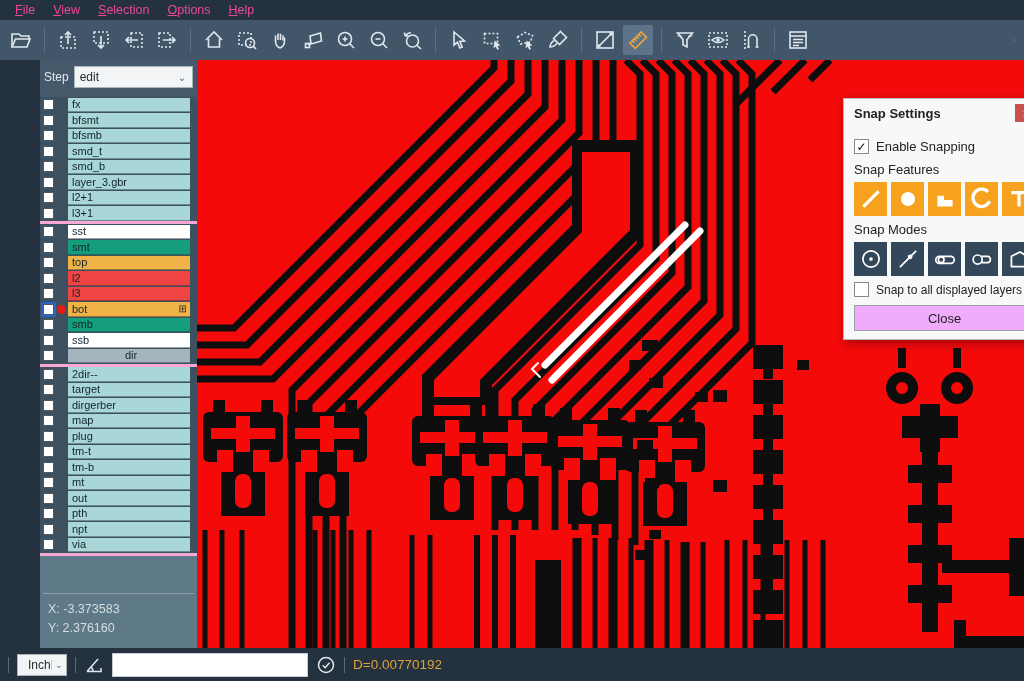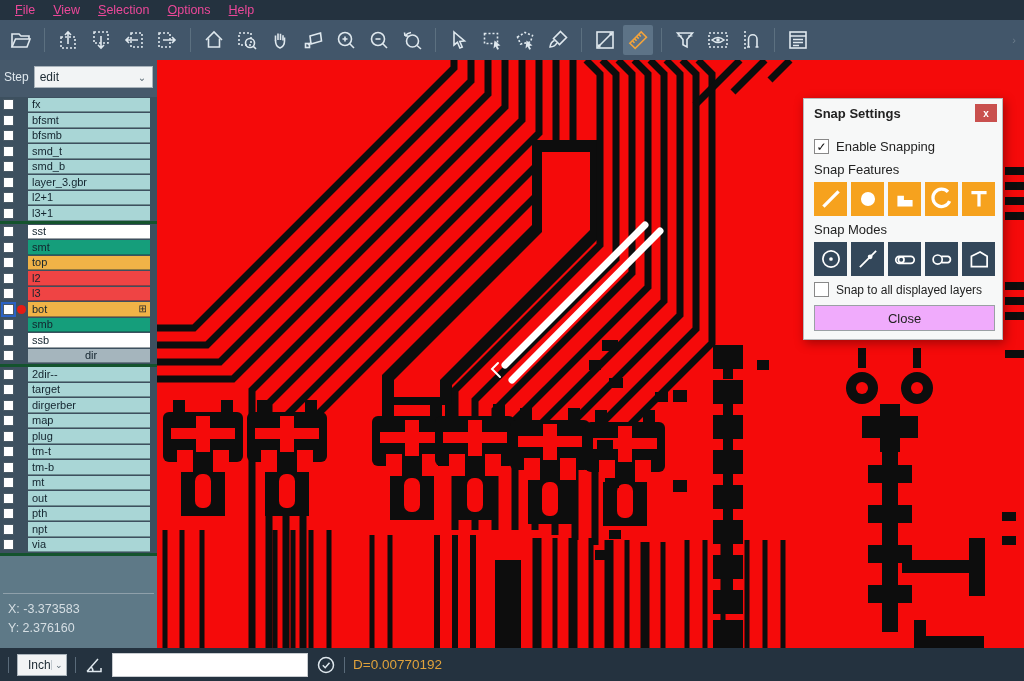--- a/index.html
+++ b/index.html
@@ -19,33 +19,33 @@
              padding-left:6px; gap:3px; flex:0 0 auto; }
   .tbtn { width:30px; height:30px; display:flex; align-items:center; justify-content:center;
           border-radius:2px; }
   .tbtn svg { stroke:#dfe8ee; fill:none; stroke-width:1.6; }
   .tbtn.active { background:#5d7387; }
   .tbtn.active svg { stroke:#f2a33c; }
   .tb-sep { width:1px; height:24px; background:#5c7080; margin:0 5px; }
   .tb-overflow { margin-left:auto; margin-right:8px; color:#6b7c8b; font-size:11px; }
 
   
-  .main-row { flex:1 1 auto; display:flex; min-height:0; }
+  .main-row { flex:1 1 auto; display:flex; min-height:0;padding-left:40px; }
 
   
   .sidebar { width:157px; background:#5e7987; display:flex; flex-direction:column; flex:0 0 auto; }
   .step-row { height:34px; background:#46596b; display:flex; align-items:center; padding:0 4px; gap:5px; }
   .step-label { color:#dfe8ee; font-size:12px; }
   .step-select { flex:1; height:22px; background:#f2f4f5; border:1px solid #aab4bb;
                  display:flex; align-items:center;gap:32px; }
   .step-select .val { flex:1; font-size:12px; color:#1c2a33; padding-left:5px; }
   .step-select .chev { width:20px; text-align:center; color:#5b6b75; font-size:10px; }
 
   .layer-list { flex:0 0 auto; }
-  .lgroup { border-top:3px solid #46596b; border-bottom:3px solid #14532d; }
+  .lgroup { border-top:3px solid #46596b; border-bottom:3px solid #f9a8d4; }
   .lgroup + .lgroup { border-top:none; }
   .lrow { height:15.5px; display:flex; align-items:center; background:#3d505f; }
   .lchk { width:11px; height:11px; background:#fff; border:1px solid #4a5a66;
           margin-left:3px; flex:0 0 auto; }
   .lchk.sel { box-shadow:0 0 0 2px #2b62c4; }
   .lgut { width:14px; display:flex; align-items:center; justify-content:center; flex:0 0 auto; }
   .ldot { width:9px; height:9px; border-radius:50%; background:#e41b14; }
   .lname { flex:1; height:14.5px; line-height:14.5px; font-size:11px; color:#13242e;
            padding-left:4px; margin-right:7px; border-bottom:1px solid rgba(30,48,58,.45);
            display:flex; align-items:center; }

